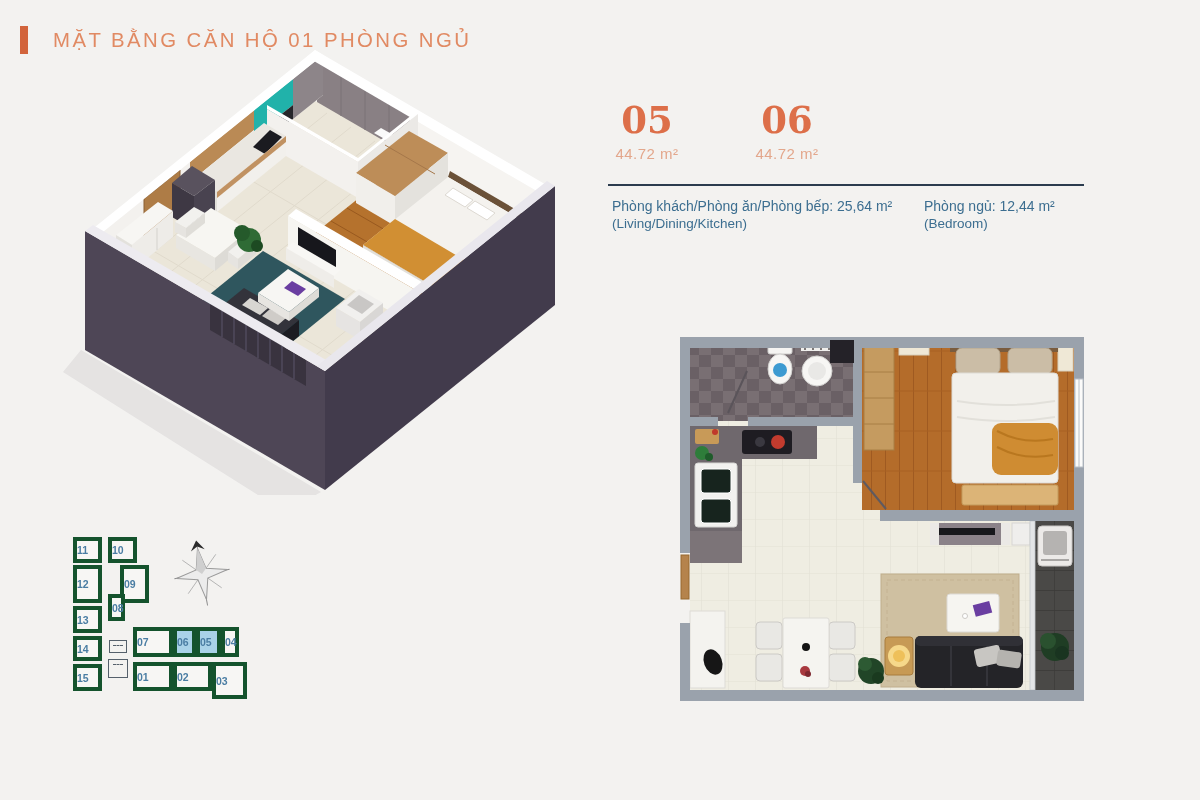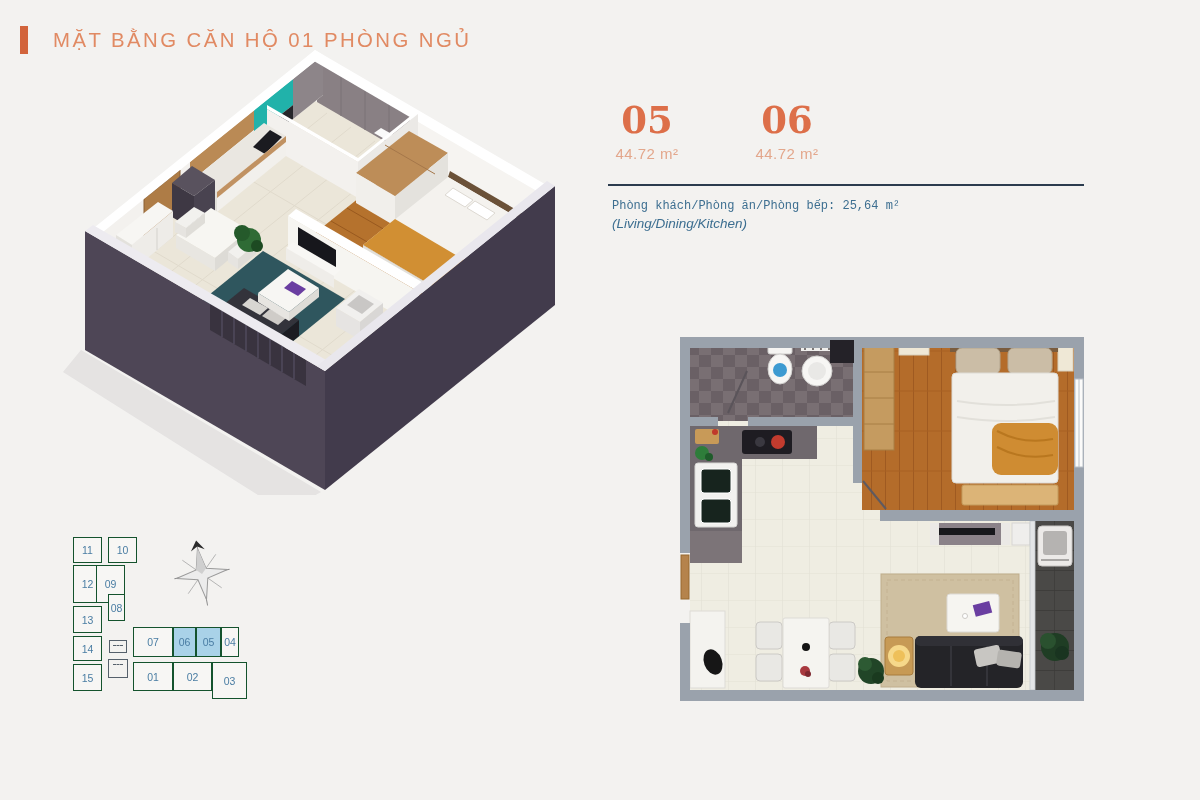--- a/index.html
+++ b/index.html
@@ -22,32 +22,32 @@
   .unit-area{position:absolute;top:47px;width:70px;text-align:center;
              font-size:15px;color:#e3a78c;letter-spacing:.5px;}
   .unit-area.a05{left:4px;}
   .unit-area.a06{left:144px;}
   .rule{position:absolute;top:86px;left:0;width:476px;height:2px;background:#2b3c4e;}
   .legend{position:absolute;top:100px;left:0;width:478px;color:#3c6e90;}
   .leg-col{position:absolute;top:0;}
   .leg-col.c1{left:4px;width:305px;}
   .leg-col.c2{left:316px;width:162px;}
   .leg-item{margin-bottom:11px;}
-  .leg-vi{font-size:12px;line-height:17px;font-family:Liberation Mono, monospace;}
-  .leg-en{font-size:13.5px;font-style:italic;line-height:17px;}
+  .leg-vi{font-size:14px;line-height:17px;}
+  .leg-en{font-size:13.5px;line-height:17px;}
 
   
   .iso-wrap{position:absolute;left:45px;top:50px;width:530px;height:445px;}
   .plan2d-wrap{position:absolute;left:675px;top:331px;width:415px;height:377px;}
 
   
   .kp{position:absolute;left:60px;top:532px;width:270px;height:170px;}
-  .kp-cell{position:absolute;border:1px solid #14532d;background:#f7f6f4;box-sizing:border-box;
-           display:flex;align-items:center;justify-content:center;
-           font-size:10.5px;color:#4a7da3;}
+  .kp-cell{position:absolute;border:4px solid #14532d;background:#f7f6f4;box-sizing:border-box;
+           display:flex;align-items:center;
+           font-size:10.5px;color:#4a7da3;font-weight:bold;}
   .kp-cell.hl{background:#a9d2e8;}
   .kp-lift{position:absolute;border:1.5px solid #55606b;box-sizing:border-box;background:transparent;}
   .kp-lift i{display:block;width:60%;height:0;border-top:1.5px dashed #55606b;margin:4px auto 0;}
   .compass{position:absolute;left:112px;top:0px;}
 </style>
 </head>
 <body>
 
 <div class="stage">
 
@@ -255,20 +255,24 @@
     <div class="unit-area a06">44.72 m²</div>
     <div class="rule"></div>
     <div class="legend">
       <div class="leg-col c1">
         <div class="leg-item">
           <div class="leg-vi">Phòng khách/Phòng ăn/Phòng bếp: 25,64 m²</div>
           <div class="leg-en">(Living/Dining/Kitchen)</div>
         </div>
       </div>
       <div class="leg-col c2">
+        <div class="leg-item">
+          <div class="leg-vi">Phòng ngủ: 12,44 m²</div>
+          <div class="leg-en">(Bedroom)</div>
+        </div>
       </div>
     </div>
   </div>
 
   <div class="plan2d-wrap">
   <svg width="415" height="377" viewBox="0 0 415 377">
     <defs>
       <pattern id="tile" width="27" height="27" patternUnits="userSpaceOnUse">
         <rect width="27" height="27" fill="#efede2"></rect>
         <path d="M27 0 V27 M0 27 H27" stroke="#e3e1d5" stroke-width="1.2" fill="none"></path>
@@ -415,21 +419,21 @@
   <div class="kp">
     <div class="kp-cell" style="left:13px;top:5px;width:29px;height:26px">
         <span>11</span>
       </div>
     <div class="kp-cell" style="left:48px;top:5px;width:29px;height:26px">
         <span>10</span>
       </div>
     <div class="kp-cell" style="left:13px;top:33px;width:29px;height:38px">
         <span>12</span>
       </div>
-    <div class="kp-cell" style="left:36px;top:33px;width:29px;height:38px">
+    <div class="kp-cell" style="left:60px;top:33px;width:29px;height:38px">
         <span>09</span>
       </div>
     <div class="kp-cell" style="left:13px;top:74px;width:29px;height:27px">
         <span>13</span>
       </div>
     <div class="kp-cell" style="left:48px;top:62px;width:17px;height:27px">
         <span>08</span>
       </div>
     <div class="kp-cell" style="left:13px;top:104px;width:29px;height:25px">
         <span>14</span>

